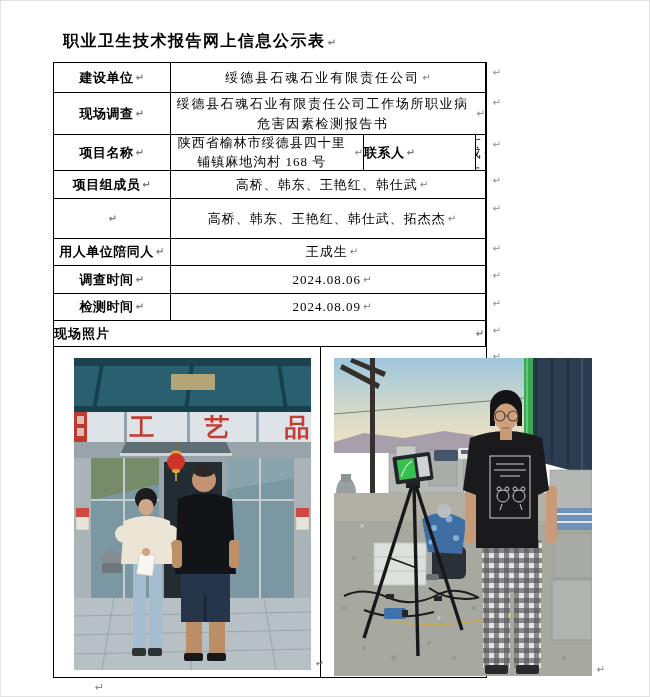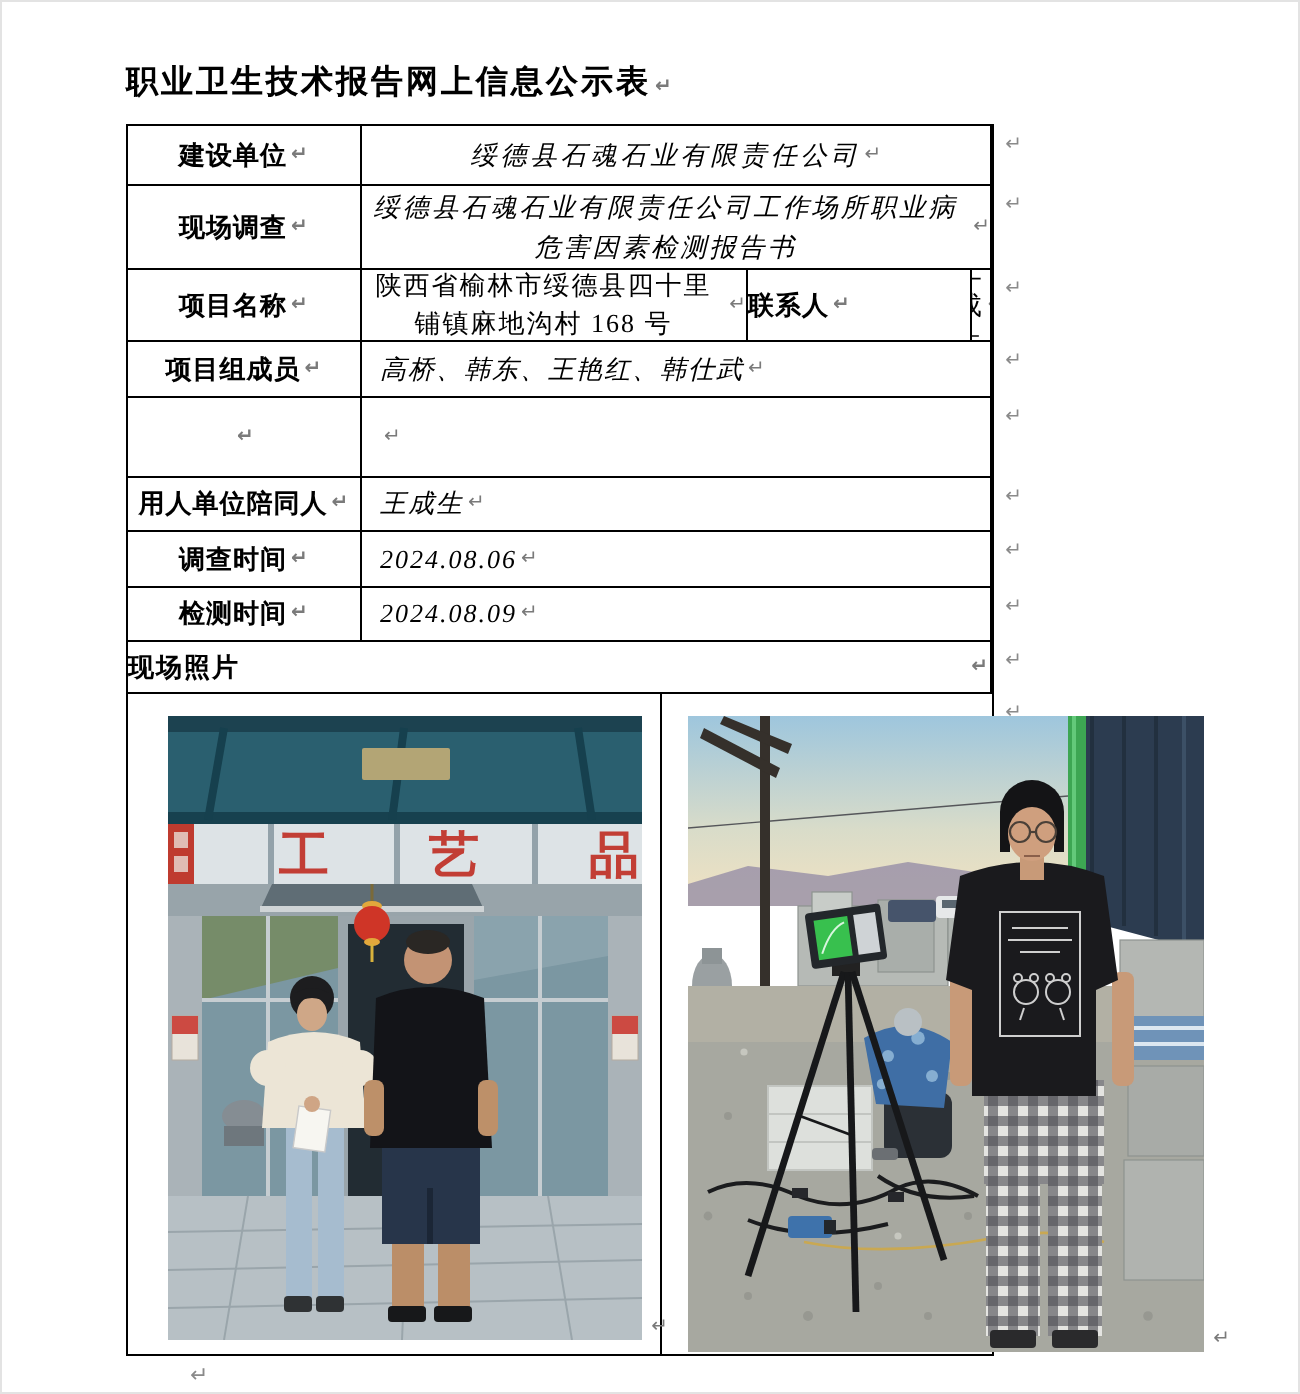--- a/index.html
+++ b/index.html
@@ -6,32 +6,32 @@
   .page {
     position:relative; width:650px; height:697px; background:#ffffff;
     font-family:"Liberation Serif","DejaVu Serif",serif; color:#000;
     overflow:hidden; box-shadow:inset 0 0 0 1px #e3e3e3;
   }
   .title {
     position:absolute; top:31px; left:63px; width:545px; text-align:left;
     font-size:16px; font-weight:bold; letter-spacing:1.5px; white-space:nowrap;
   }
   .tbl {
-    position:absolute; left:63px; top:62px; width:434px;
+    position:absolute; left:53px; top:62px; width:434px;
     border:1px solid #000; box-sizing:border-box; background:#fff;
   }
   .row { position:relative; display:flex; align-items:stretch; box-sizing:border-box; border-bottom:1px solid #000; }
   .row:last-child { border-bottom:none; }
   .cell { box-sizing:border-box; border-right:1px solid #000; display:flex; align-items:center; overflow:hidden; }
   .cell:last-child { border-right:none; }
   .lab   { flex:0 0 117px; justify-content:center; text-align:center; font-weight:bold; font-size:13px; letter-spacing:0.5px; padding:0 4px; line-height:1.35; }
   .lab3  { flex:0 0 112px; justify-content:flex-start; text-align:center; font-weight:bold; font-size:13px; letter-spacing:0.5px; }
-  .val   { flex:1 1 auto; font-size:13px;font-style:italic; }
+  .val   { flex:1 1 auto; font-size:13px; }
   .v-center { justify-content:center; text-align:center; }
-  .v-left { justify-content:flex-start; padding-left:9px; letter-spacing:1px; }
+  .v-left { justify-content:center; padding-left:9px; letter-spacing:1px; }
   .v2    { flex:0 0 193px; justify-content:center; text-align:center; font-size:13px; }
   .v4    { flex:1 1 auto; justify-content:center; text-align:center; font-size:13px; letter-spacing:1px; }
   .wrapspan  { display:inline-block; max-width:412px; letter-spacing:1.6px; line-height:1.5; }
   .addrspan  { display:inline-block; max-width:184px; letter-spacing:1px; line-height:1.4; }
   .narrowlab { display:inline-block; max-width:86px; }
   .unitspan  { display:inline-block; letter-spacing:2px; }
   .hdr  { flex:1 1 auto; justify-content:space-between; text-align:center; font-weight:bold; font-size:13px; letter-spacing:1px; }
   .r1{height:30px}.r2{height:42px}.r3{height:36px}.r4{height:28px}.r5{height:40px}
   .r6{height:27px}.r7{height:28px}.r8{height:27px}.r9{height:26px}.rph{height:330px}
   .pc { font-size:10px; color:#7a7a7a; margin-left:2px; font-family:"DejaVu Sans",sans-serif; line-height:1; align-self:center; }
@@ -108,20 +108,21 @@
           <span class="pc">↵</span>
         </div>
       <span class="re">↵</span>
     </div>
 
     <div class="row r5">
       <div class="cell lab">
           <span class="pc">↵</span>
         </div>
       <div class="cell val v-left">
+          <span>高桥、韩东、王艳红、韩仕武、拓杰杰</span>
           <span class="pc">↵</span>
         </div>
       <span class="re">↵</span>
     </div>
 
     <div class="row r6">
       <div class="cell lab">
           <span>用人单位陪同人</span>
           <span class="pc">↵</span>
         </div>

